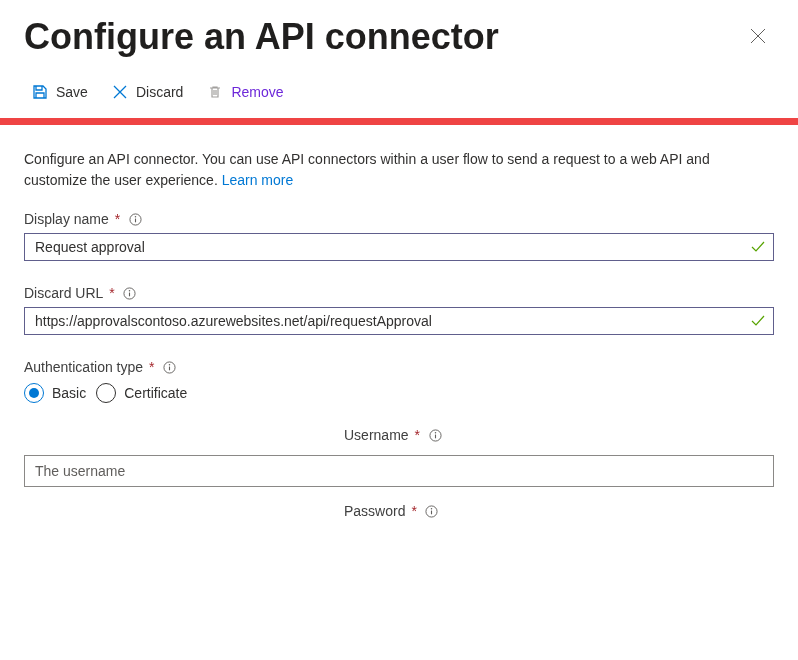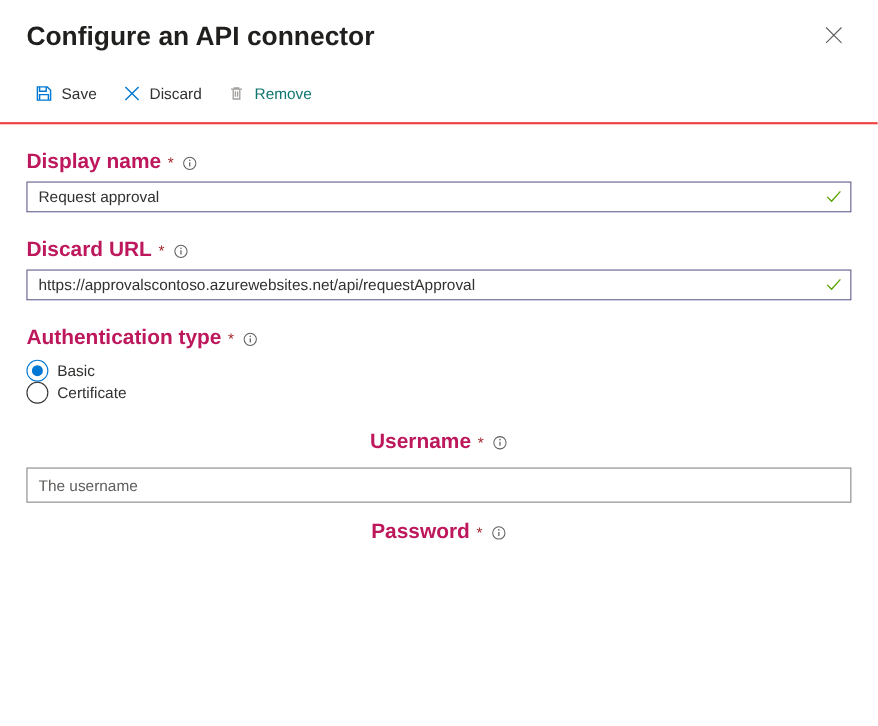--- a/index.html
+++ b/index.html
@@ -16,52 +16,52 @@
       height: 660px;
       padding: 0;
     }
     .header {
       display: flex;
       justify-content: space-between;
       align-items: center;
       padding: 16px 24px 8px 24px;
     }
     .header h1 {
-      font-size: 24px;
+      font-size: 36px;
       font-weight: 600;
       color: #201f1e;
     }
     .close-btn {
       cursor: pointer;
       padding: 8px;
       display: flex;
       align-items: center;
       justify-content: center;
     }
     .toolbar {
       display: flex;
       align-items: center;
       gap: 8px;
       padding: 12px 24px;
-      border-bottom: 2px solid #ef4444;
+      border-bottom: 7px solid #ef4444;
     }
     .toolbar-btn {
       display: flex;
       align-items: center;
       gap: 8px;
       padding: 6px 8px;
       cursor: pointer;
       background: none;
       border: none;
       font-size: 14px;
       color: #323130;
       font-family: inherit;
     }
     .toolbar-btn.disabled {
-      color: #0f766e;
+      color: #6d28d9;
       cursor: default;
     }
     .toolbar-btn .icon-wrap {
       display: flex;
       align-items: center;
       justify-content: center;
       width: 16px;
       height: 16px;
     }
     .content {
@@ -80,23 +80,22 @@
     .field-group {
       margin-bottom: 24px;
     }
     .field-label-row {
       display: flex;
       align-items: center;
       gap: 4px;
       margin-bottom: 6px;
     }
     .field-label {
-      font-size: 19px;
-      color: #be185d;
-      font-weight: bold;
+      font-size: 14px;
+      color: #404040;
     }
     .required {
       color: #a4262c;
       margin-left: 2px;
     }
     .info-icon {
       display: inline-flex;
       align-items: center;
       justify-content: center;
       width: 14px;
@@ -124,21 +123,22 @@
     .check-icon {
       position: absolute;
       right: 8px;
       top: 50%;
       transform: translateY(-50%);
       display: flex;
       align-items: center;
     }
     .radio-group {
       display: flex;
-      flex-direction: column;
+      flex-direction: row;
+      gap: 10px;
       margin-top: 8px;
     }
     .radio-option {
       display: flex;
       align-items: center;
       gap: 8px;
       cursor: pointer;
     }
     .radio-circle {
       width: 20px;
@@ -221,20 +221,23 @@
     <span class="icon-wrap">
       <svg width="16" height="16" viewBox="0 0 16 16">
           <path d="M3 4 h10 M5 4 v9 h6 v-9 M6 4 v-1 h4 v1 M7 6 v5 M9 6 v5" stroke="#a19f9d" stroke-width="1.2" fill="none"></path>
         </svg>
     </span>
     <span>Remove</span>
   </button>
 </div>
 
 <div class="content">
+  <p class="description">
+    <span>Configure an API connector. You can use API connectors within a user flow to send a request to a web API and customize the user experience. </span><a class="link">Learn more</a>
+  </p>
 
   <div class="field-group">
     <div class="field-label-row">
       <span class="field-label">Display name</span>
       <span class="required">*</span>
       <span class="info-icon">
         <svg width="13" height="13" viewBox="0 0 14 14">
             <circle cx="7" cy="7" r="6" stroke="#605e5c" stroke-width="1" fill="none"></circle>
             <circle cx="7" cy="4" r="0.8" fill="#605e5c"></circle>
             <path d="M7 6 v4" stroke="#605e5c" stroke-width="1.2"></path>

